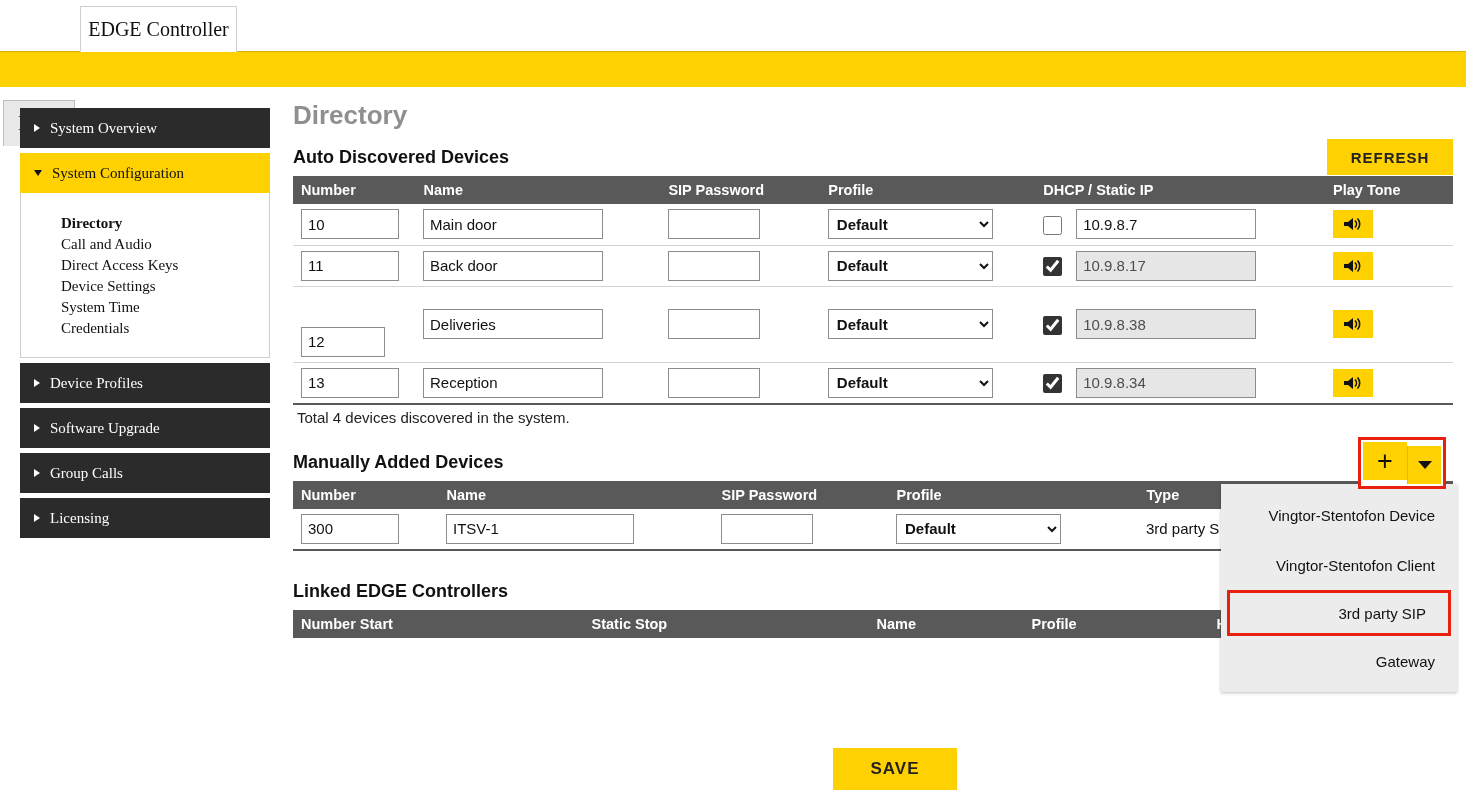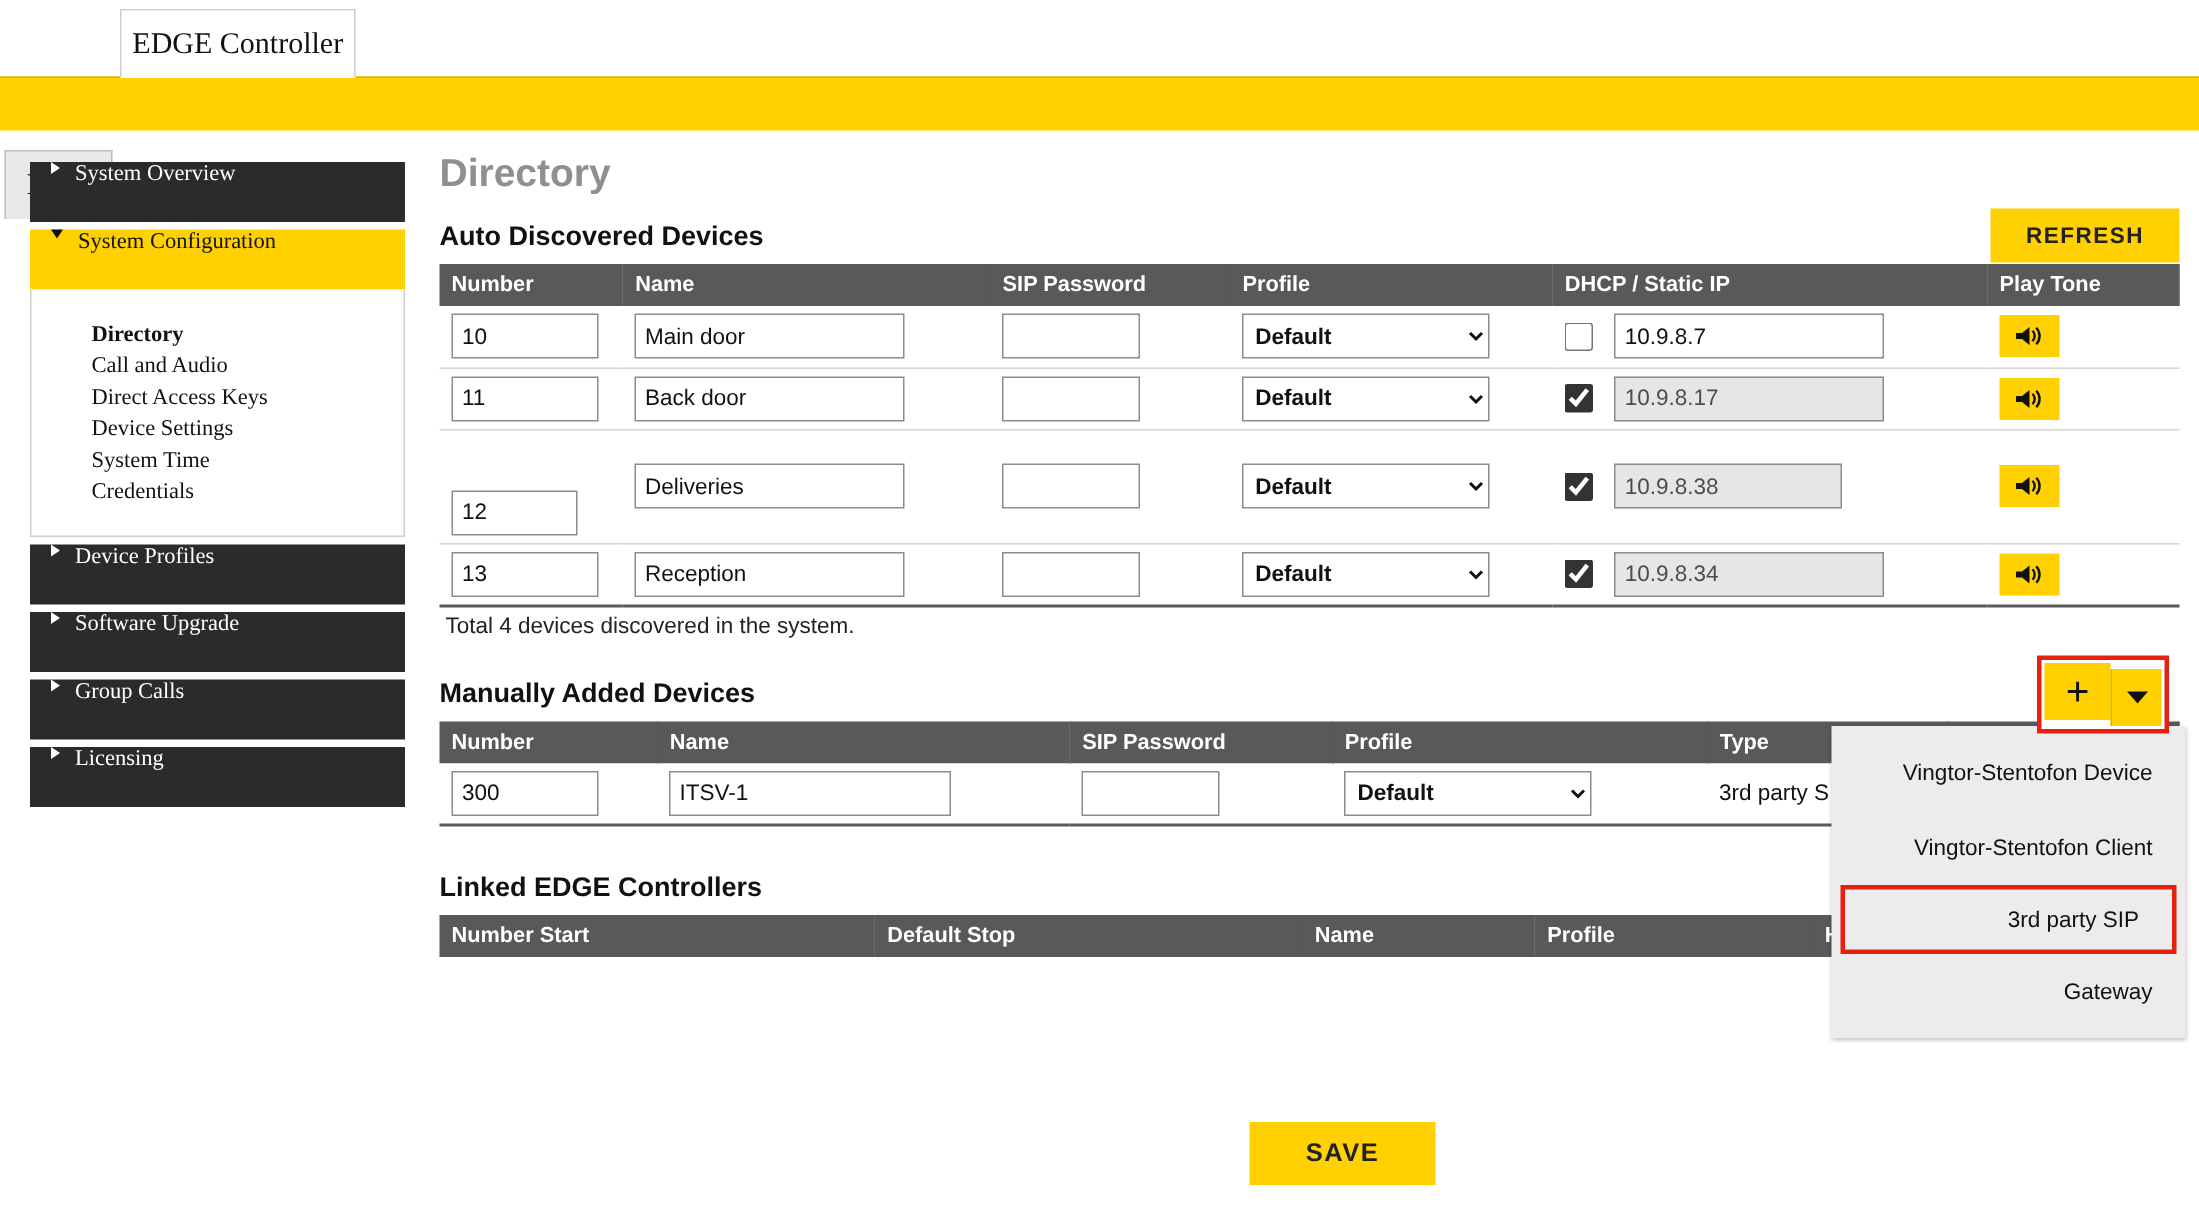--- a/index.html
+++ b/index.html
@@ -62,20 +62,21 @@
     width: 250px;
   }
   .side-block {
     width: 250px;
     height: 40px;
     background: #2b2b2b;
     color: #ffffff;
     font-family: "Liberation Serif", serif;
     font-size: 15px;
     display: flex;
+    align-items: center;
     margin-bottom: 5px;
     padding-left: 14px;
   }
   .side-block.sel { background: #ffd100; color: #111; }
   .arrow-r {
     width: 0; height: 0;
     border-left: 6px solid #ffffff;
     border-top: 4px solid transparent;
     border-bottom: 4px solid transparent;
     margin-right: 10px;
@@ -391,21 +392,21 @@
           <td>
             <input class="inp" style="width: 92px;" type="password" value="">
           </td>
           <td>
             <select class="sel-box" style="width:165px;">
               <option>Default</option>
             </select>
           </td>
           <td>
             <input type="checkbox" class="cb" checked="" style="">
-            <input class="inp" style="width: 152px;" readonly="" value="10.9.8.38">
+            <input class="inp" style="width: 180px;" readonly="" value="10.9.8.38">
           </td>
           <td>
             <button class="tone-btn">
               <svg width="22" height="16" viewBox="0 0 22 16">
                   <path d="M2 6h4l5-4v12l-5-4H2z" fill="#111"></path>
                   <path d="M13 4.5a5 5 0 010 7M15.5 2.5a8 8 0 010 11" stroke="#111" stroke-width="1.6" fill="none"></path>
                 </svg>
             </button>
           </td>
         </tr>
@@ -474,21 +475,21 @@
           <td></td>
         </tr>
       </tbody>
     </table>
 
     <div class="sect-title" style="margin-top:30px;">Linked EDGE Controllers</div>
     <table class="grid">
       <thead>
         <tr>
           <th style="width:290px;">Number Start</th>
-          <th style="width:285px;">Default Stop</th>
+          <th style="width:285px;">Static Stop</th>
           <th style="width:155px;">Name</th>
           <th style="width:185px;">Profile</th>
           <th>Host</th>
         </tr>
       </thead>
     </table>
   </div>
 
   <div class="add-wrap">
     <button class="add-btn">+</button><button class="add-caret">

